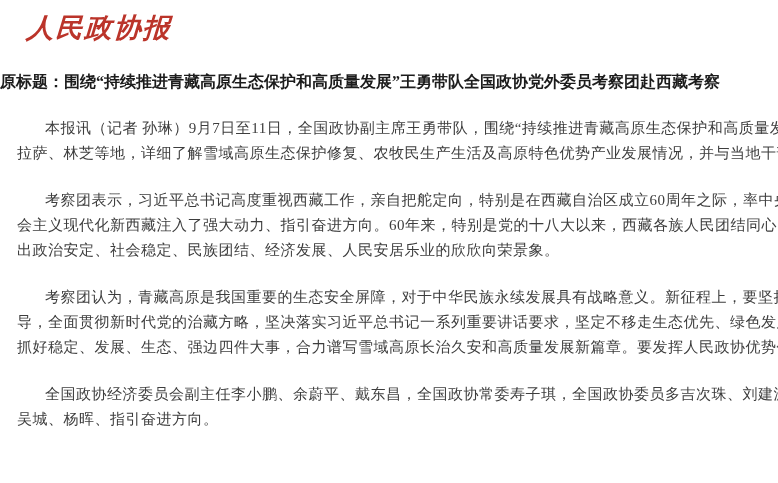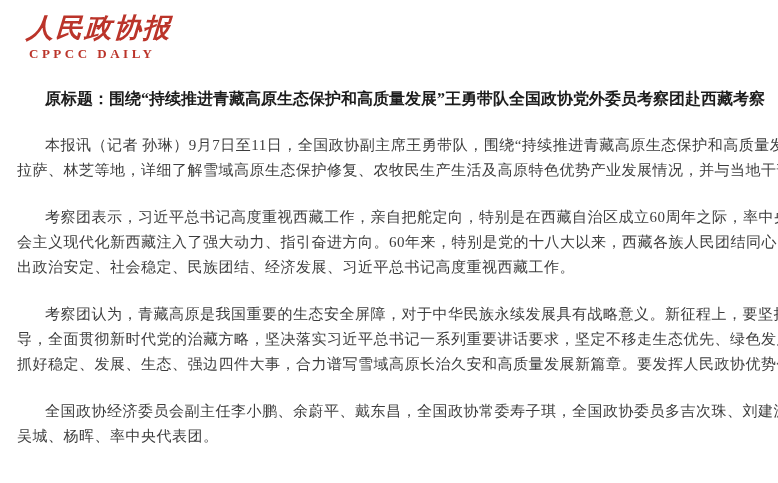--- a/index.html
+++ b/index.html
@@ -38,21 +38,20 @@
     color: #bb342a;
     font-size: 13px;
     font-weight: bold;
     letter-spacing: 3.5px;
     line-height: 15px;
     margin: 2px 0 0 3px;
     font-family: "Liberation Serif", "DejaVu Serif", serif;
   }
   .article-title {
     margin: 25px 0 0 0;
-    padding-left: 45px;
     font-size: 16px;
     font-weight: bold;
     color: #1c1c1c;
     line-height: 25px;
     white-space: nowrap;
     font-family: "Liberation Serif", "DejaVu Serif", serif;
   }
   .article {
     margin-top: 22px;
   }
@@ -73,43 +72,42 @@
     padding-left: 45px;
   }
 </style>
 </head>
 <body>
 
 <div class="page">
 
   <header class="masthead">
     <div class="logo-cn">人民政协报</div>
-    <div class="logo-en">CPPCC DAILY</div>
   </header>
 
   <h1 class="article-title">原标题：围绕“持续推进青藏高原生态保护和高质量发展”王勇带队全国政协党外委员考察团赴西藏考察</h1>
 
   <div class="article">
 
     <div class="para">
       <div class="line first">本报讯（记者 孙琳）9月7日至11日，全国政协副主席王勇带队，围绕“持续推进青藏高原生态保护和高质量发展”主题</div>
       <div class="line">拉萨、林芝等地，详细了解雪域高原生态保护修复、农牧民生产生活及高原特色优势产业发展情况，并与当地干部群众</div>
     </div>
 
     <div class="para">
       <div class="line first">考察团表示，习近平总书记高度重视西藏工作，亲自把舵定向，特别是在西藏自治区成立60周年之际，率中央代表团</div>
       <div class="line">会主义现代化新西藏注入了强大动力、指引奋进方向。60年来，特别是党的十八大以来，西藏各族人民团结同心、携手</div>
-      <div class="line">出政治安定、社会稳定、民族团结、经济发展、习近平总书记高度重视西藏工作。</div>
+      <div class="line">出政治安定、社会稳定、民族团结、经济发展、人民安居乐业的欣欣向荣景象。</div>
     </div>
 
     <div class="para">
       <div class="line first">考察团认为，青藏高原是我国重要的生态安全屏障，对于中华民族永续发展具有战略意义。新征程上，要坚持以习近</div>
       <div class="line">导，全面贯彻新时代党的治藏方略，坚决落实习近平总书记一系列重要讲话要求，坚定不移走生态优先、绿色发展道路</div>
       <div class="line">抓好稳定、发展、生态、强边四件大事，合力谱写雪域高原长治久安和高质量发展新篇章。要发挥人民政协优势作用，</div>
     </div>
 
     <div class="para">
       <div class="line first">全国政协经济委员会副主任李小鹏、余蔚平、戴东昌，全国政协常委寿子琪，全国政协委员多吉次珠、刘建波、赵</div>
-      <div class="line">吴城、杨晖、率中央代表团。</div>
+      <div class="line">吴城、杨晖、指引奋进方向。</div>
     </div>
 
   </div>
 </div>
 
 </body></html>

